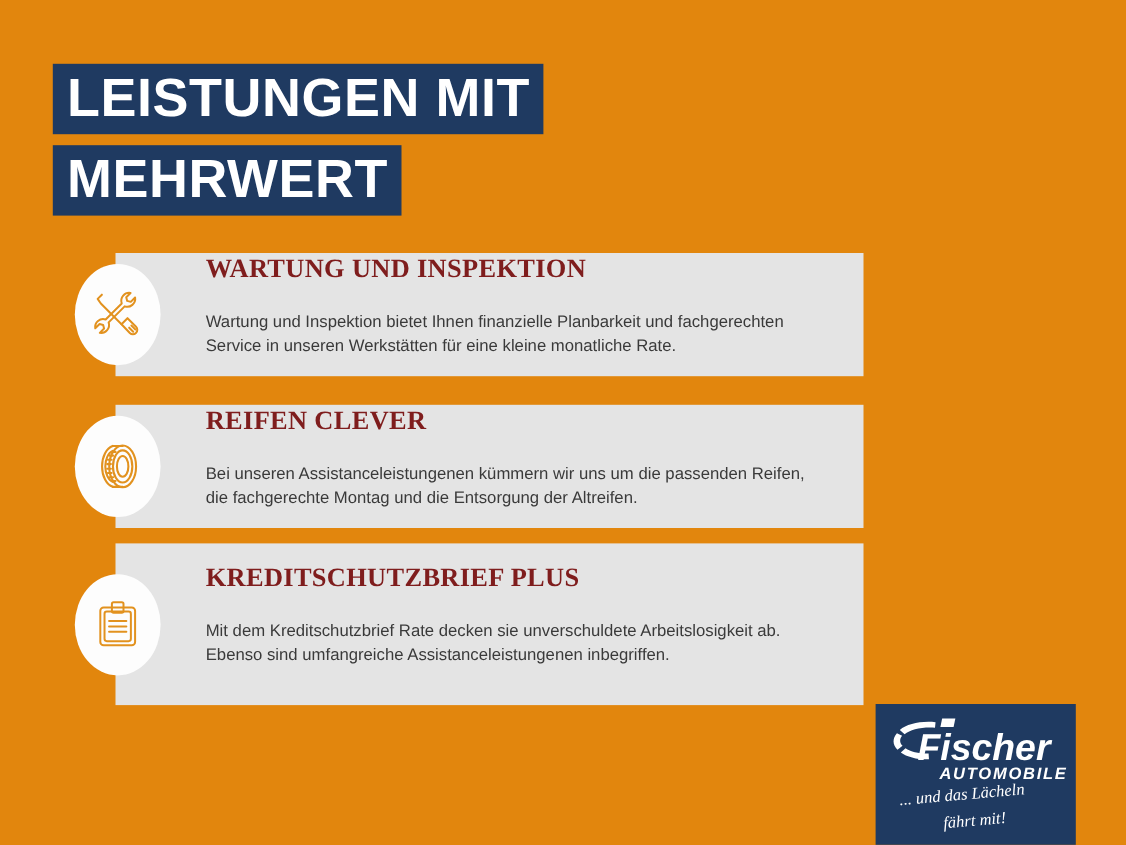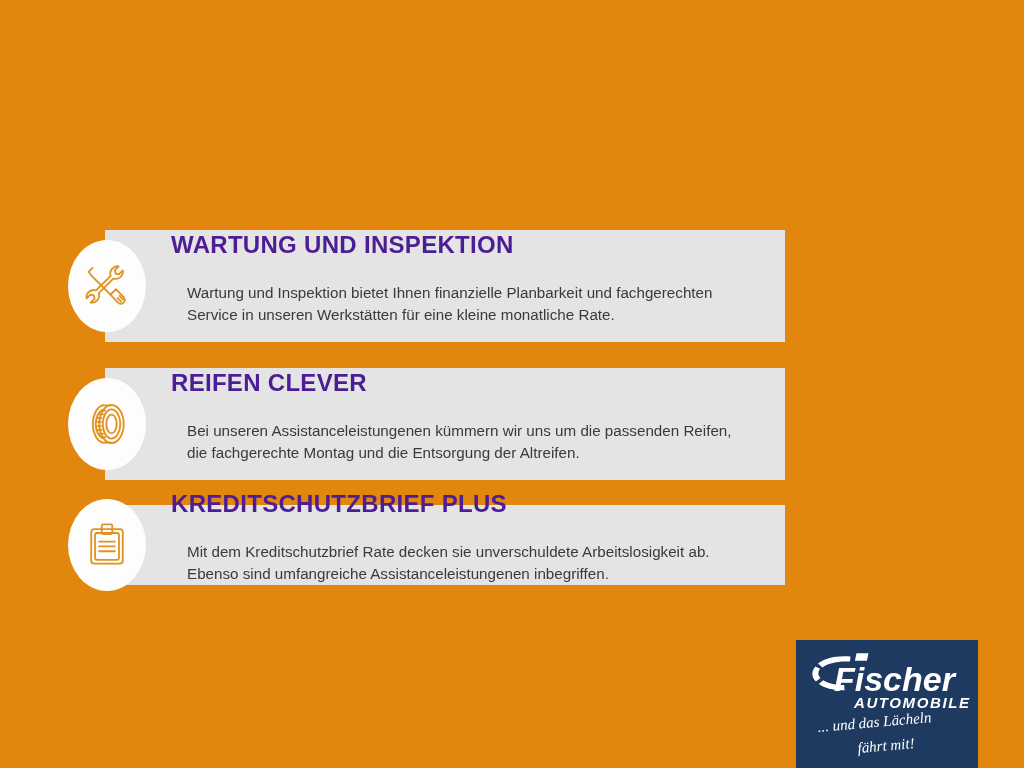--- a/index.html
+++ b/index.html
@@ -50,41 +50,42 @@
 
   
   .card {
     position: absolute;
     left: 105px;
     width: 680px;
     background: #e4e4e4;
   }
   .card-1 { top: 230px; height: 112px; }
   .card-2 { top: 368px; height: 112px; }
-  .card-3 { top: 505px; height: 80px; }
+  .card-3 { top: 494px; height: 147px; }
 
   .card-body {
     position: absolute;
     left: 66px;
     right: 22px;
     top: 0;
     bottom: 0;
     display: flex;
     flex-direction: column;
     justify-content: center;
   }
   .card-title {
     font-size: 24px;
     font-weight: bold;
-    color: #4c1d95;
+    color: #7f1d1d;
     letter-spacing: 0.3px;
     line-height: 28px;
-    margin: 0 0 7px 0;
+    margin: 0 0 7px 16px;
     text-transform: uppercase;
     white-space: nowrap;
+    font-family: Liberation Serif, serif;
   }
   .card-text {
     font-size: 15.2px;
     line-height: 22px;
     color: #3a3a3a;
     margin: 16px;
   }
 
   
   .icon-badge {
@@ -128,20 +129,22 @@
     top: 72px;
     height: 52px;
   }
 </style>
 </head>
 <body>
 
 <div class="stage">
 
   <div class="headline">
+    <span class="headline-line">LEISTUNGEN MIT</span>
+    <span class="headline-line">MEHRWERT</span>
   </div>
 
   <div class="card card-1">
     <div class="icon-badge">
       <svg width="46" height="46" viewBox="0 0 48 48" fill="none" stroke="#e2921f" stroke-width="1.9" stroke-linecap="round" stroke-linejoin="round">
 
         <path d="M40.5 7.8 L36.4 11.9 L33.0 11.0 L32.1 7.6 L36.2 3.5
                  a7.6 7.6 0 0 0 -8.4 9.9 L12.6 28.6 a7.6 7.6 0 0 0 -9.9 8.4
                  l4.1 -4.1 3.4 0.9 0.9 3.4 -4.1 4.1 a7.6 7.6 0 0 0 8.4 -9.9
                  L30.6 16.2 a7.6 7.6 0 0 0 9.9 -8.4 Z"></path>

